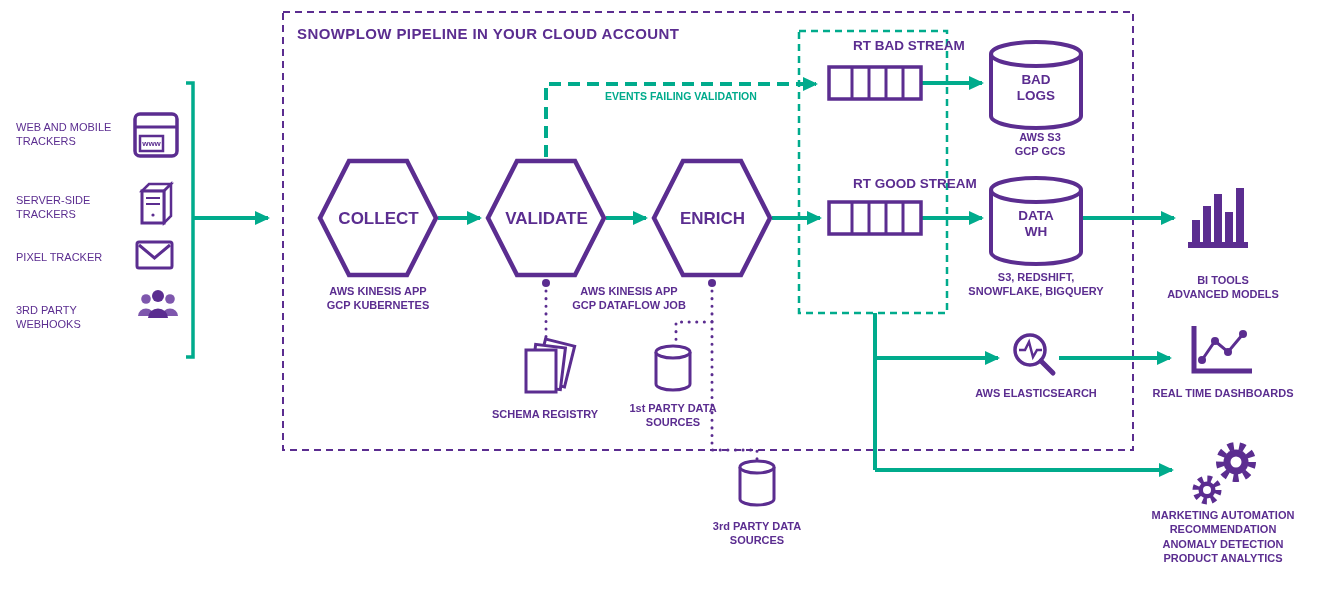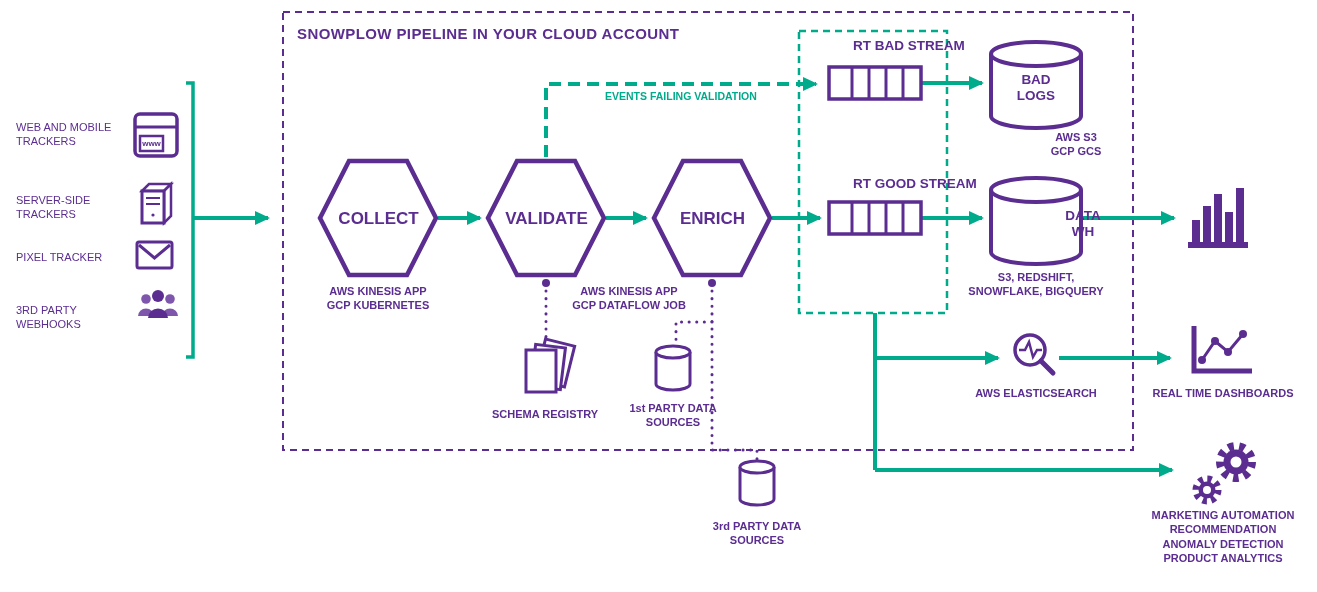--- a/index.html
+++ b/index.html
@@ -194,27 +194,29 @@
 <div class="txt sub" style="left:559px;top:284px;width:140px">AWS KINESIS APP
 GCP DATAFLOW JOB</div>
 
 <div class="txt teal" style="left:585px;top:90px">EVENTS FAILING VALIDATION</div>
 
 <div class="txt stream" style="left:805px;top:38px;width:140px">RT BAD STREAM</div>
 <div class="txt stream" style="left:805px;top:176px;width:140px">RT GOOD STREAM</div>
 
 <div class="txt cyl" style="left:991px;top:72px;width:90px">BAD
 LOGS</div>
-<div class="txt sub" style="left:1016px;top:130px;width:120px">AWS S3
+<div class="txt sub" style="left:980px;top:130px;width:120px">AWS S3
 GCP GCS</div>
-<div class="txt cyl" style="left:1038px;top:208px;width:90px">DATA
+<div class="txt cyl" style="left:991px;top:208px;width:90px">DATA
 WH</div>
 <div class="txt sub" style="left:956px;top:270px;width:160px">S3, REDSHIFT,
 SNOWFLAKE, BIGQUERY</div>
 
+<div class="txt sub" style="left:1140px;top:273px;width:166px">BI TOOLS
+ADVANCED MODELS</div>
 <div class="txt sub" style="left:956px;top:386px;width:160px">AWS ELASTICSEARCH</div>
 <div class="txt sub" style="left:1140px;top:386px;width:166px">REAL TIME DASHBOARDS</div>
 <div class="txt sub" style="left:1133px;top:508px;width:180px">MARKETING AUTOMATION
 RECOMMENDATION
 ANOMALY DETECTION
 PRODUCT ANALYTICS</div>
 
 <div class="txt sub" style="left:478px;top:407px;width:134px">SCHEMA REGISTRY</div>
 <div class="txt sub" style="left:613px;top:401px;width:120px">1st PARTY DATA
 SOURCES</div>

